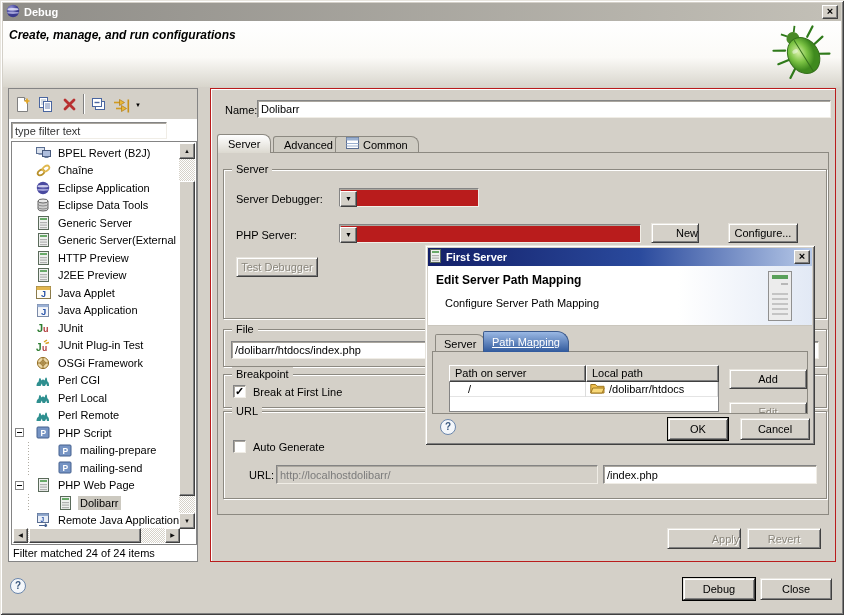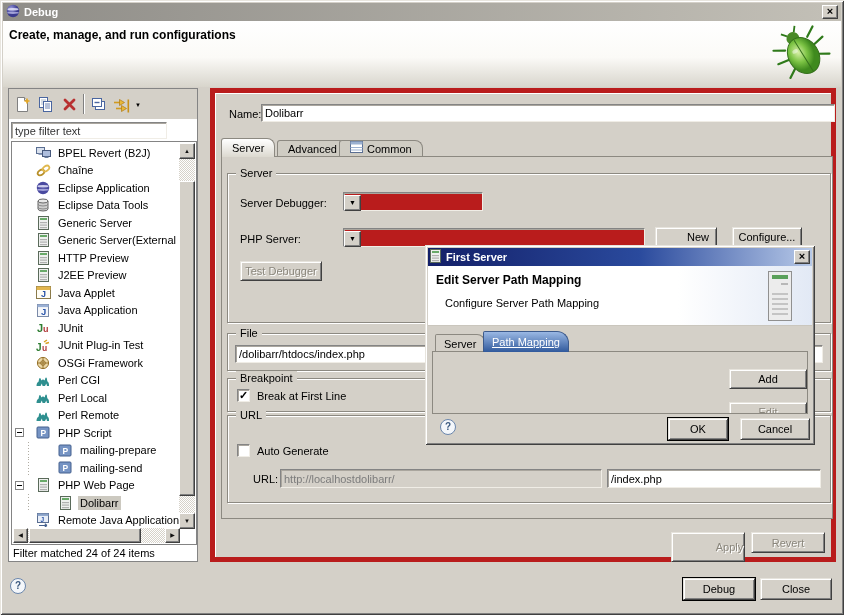--- a/index.html
+++ b/index.html
@@ -33,21 +33,21 @@
 
 
 .titlebar { position:absolute; left:3px; top:3px; right:3px; height:18px;
   background:linear-gradient(90deg,#8f8d88,#c3c0b7); display:flex; align-items:center; padding:0 3px; }
 .titlebar .ttext { color:#fff; font-weight:bold; margin-left:4px; }
 .tsp { flex:1; }
 .winbtn { width:16px; height:14px; background:#d4d0c8; border:1px solid; border-color:#fff #404040 #404040 #fff;
   box-shadow: inset -1px -1px 0 #808080; font-size:11px; font-weight:bold; line-height:11px; text-align:center; }
 .banner { position:absolute; left:3px; top:21px; right:3px; height:66px;
   background:linear-gradient(180deg,#ffffff 0%,#fbfaf7 55%,#d8d5cc 100%); }
-.banner .bhead { position:absolute; left:6px; top:7px; font-size:12px; font-weight:bold; }
+.banner .bhead { position:absolute; left:6px; top:7px; font-size:12px; font-weight:bold;font-style:italic; }
 .bugbox { position:absolute; right:8px; top:2px; }
 
 
 #leftpanel { position:absolute; left:8px; top:88px; width:190px; height:474px; background:#fff; border:1px solid #848484;padding-left:48px; }
 #lp-toolbar { position:absolute; left:0; top:0; right:0; height:30px; background:#d4d0c8; }
 .tbico { position:absolute; top:6px; width:19px; height:19px; display:flex; align-items:center; justify-content:center; }
 .tbsep { position:absolute; top:5px; width:2px; height:20px; border-left:1px solid #808080; border-right:1px solid #fff; }
 .tbcaret { position:absolute; font-size:6px; top:13px; }
 #treebox { position:absolute; left:2px; top:52px; width:186px; height:404px; background:#fff; border:1px solid #848484; }
 #treerows { position:absolute; left:1px; top:2px; width:166px; height:385px; overflow:hidden; }
@@ -66,21 +66,21 @@
   background-image:linear-gradient(45deg,#fff 25%,transparent 25%,transparent 75%,#fff 75%),
                    linear-gradient(45deg,#fff 25%,transparent 25%,transparent 75%,#fff 75%);
   background-size:2px 2px; background-position:0 0,1px 1px; }
 .sbtn,.sthumb { position:absolute; background:#d4d0c8; border:1px solid; border-color:#fff #404040 #404040 #fff;
   box-shadow: inset -1px -1px 0 #808080; }
 .sbtn { font-size:6px; text-align:center; color:#111; }
 #lp-status { position:absolute; left:4px; top:458px; white-space:nowrap; }
 
 
 #rightpanel { position:absolute; left:210px; top:88px; width:626px; height:474px; background:#d4d0c8;
-  border:5px solid #b91c1c; box-shadow: inset 1px 1px 0 #fff; }
+  border:1px solid #b91c1c; box-shadow: inset 1px 1px 0 #fff; }
 .tab { position:absolute; border:1px solid #8c8981; border-bottom:none; border-radius:3px 8px 0 0; padding:0 10px;
   background:#cfccc3; height:17px; line-height:17px; top:47px; display:flex; align-items:center; gap:4px; }
 .tab.active { background:linear-gradient(#ffffff,#dcd9d0); height:19px; line-height:19px; top:45px; z-index:5; }
 #tabpanel { position:absolute; left:6px; top:63px; width:612px; height:363px; border:1px solid #8c8981; background:#d4d0c8; }
 
 
 #dialog { position:absolute; left:425px; top:245px; width:390px; height:200px; background:#d4d0c8; z-index:20;
   box-shadow: inset 1px 1px 0 #e8e5de, inset -1px -1px 0 #404040, inset 2px 2px 0 #fff, inset -2px -2px 0 #808080; }
 #dlg-titlebar { position:absolute; left:3px; top:3px; right:3px; height:18px;
   background:linear-gradient(90deg,#131f68 0%,#2a4a9d 55%,#b7c9e8 100%); display:flex; align-items:center; padding:0 2px; }
@@ -474,21 +474,21 @@
     <span class="lbl" style="left:25px; top:104px;">Server Debugger:</span>
     <div class="combo" style="left:128px; top:99px; width:140px; height:19px;">
       <span class="ctext">XDebug</span>
       <span class="cbtn">▼</span>
     </div>
     <span class="lbl" style="left:25px; top:140px;">PHP Server:</span>
     <div class="combo" style="left:128px; top:135px; width:302px; height:19px;">
       <span class="ctext">Dolibarr PHP Web Server</span>
       <span class="cbtn">▼</span>
     </div>
-    <button class="btn" style="left:440px; top:134px; width:62px; height:20px;padding-left:24px;">New</button>
+    <button class="btn" style="left:440px; top:134px; width:48px; height:20px;padding-left:24px;">New</button>
     <button class="btn" style="left:517px; top:134px; width:70px; height:20px;">Configure...</button>
     <button class="btn disabled" style="left:25px; top:168px; width:82px; height:20px;">Test Debugger</button>
 
     <div class="group" style="left:12px; top:240px; width:604px; height:38px;">
       <span class="legend">File</span>
     </div>
     <input class="field" style="left: 20px; top: 252px; width: 588px; height: 18px;" value="/dolibarr/htdocs/index.php">
 
     <div class="group" style="left:12px; top:285px; width:604px; height:34px;">
       <span class="legend">Breakpoint</span>
@@ -498,21 +498,21 @@
 
     <div class="group" style="left:12px; top:322px; width:604px; height:88px;">
       <span class="legend">URL</span>
     </div>
     <span class="cb" style="left:22px; top:351px;"></span>
     <span class="lbl" style="left:42px; top:352px;">Auto Generate</span>
     <span class="lbl" style="left:38px; top:380px;">URL:</span>
     <input class="field" style="left: 392px; top: 376px; width: 214px; height: 19px;" value="/index.php">
     <input class="field" style="left: 65px; top: 376px; width: 322px; height: 19px;" disabled="" value="http://localhostdolibarr/">
 
-    <button class="btn disabled" style="left:456px; top:439px; width:74px; height:30px;padding-left:43px;">Apply</button>
+    <button class="btn disabled" style="left:456px; top:439px; width:74px; height:21px;padding-left:43px;">Apply</button>
     <button class="btn disabled" style="left:536px; top:439px; width:74px; height:21px;">Revert</button>
   </div>
 
   <div id="dialog">
     <div id="dlg-titlebar">
       <span>
         <svg width="11" height="14" viewBox="0 0 11 14">
             <rect x="0.5" y="0.5" width="10" height="13" fill="#eef0ee" stroke="#5a6a5a"></rect>
             <rect x="2" y="2" width="7" height="2" fill="#69aa69"></rect>
             <rect x="2" y="6" width="7" height="1.2" fill="#b0b0b0"></rect>
@@ -540,20 +540,38 @@
           </svg>
       </span>
     </div>
     <div class="etab" style="left:10px;">
       <span>Server</span>
     </div>
     <div class="etab active" style="left:58px;">
       <span>Path Mapping</span>
     </div>
     <div id="dlg-content">
+      <div class="mtable">
+        <div class="mhead">
+          <div class="hc" style="width:137px;">Path on server</div>
+          <div class="hc" style="width:133px;">Local path</div>
+        </div>
+        <div class="mbody">
+            <div class="mrow">
+              <div class="mcell" style="width: 137px; padding-left: 18px;">/</div>
+              <div class="mcell" style="width: 133px; padding-left: 4px;">
+                <span><svg width="15" height="12" viewBox="0 0 15 12">
+                    <path d="M0.8 2.5 L5.5 2.5 L7 4.3 L14 4.3 L14 11 L0.8 11 Z" fill="#f0c050" stroke="#a07820"></path>
+                    <path d="M2.8 6 L14.2 6 L12.2 11 L0.8 11 Z" fill="#f8d878" stroke="#a07820"></path>
+                  </svg></span>
+                <span>/dolibarr/htdocs</span>
+              </div>
+            </div>
+          </div>
+      </div>
       <button class="btn" style="left:296px; top:17px; width:78px; height:20px;">Add</button>
       <button class="btn disabled" style="left:296px; top:50px; width:78px; height:20px;">Edit</button>
     </div>
     <div id="dlg-bottom">
       <span class="help" style="left:12px; top:5px;">?</span>
       <button class="btn default" style="left:240px; top:4px; width:60px; height:22px;">OK</button>
       <button class="btn" style="left:312px; top:4px; width:70px; height:22px;">Cancel</button>
     </div>
   </div>
 

